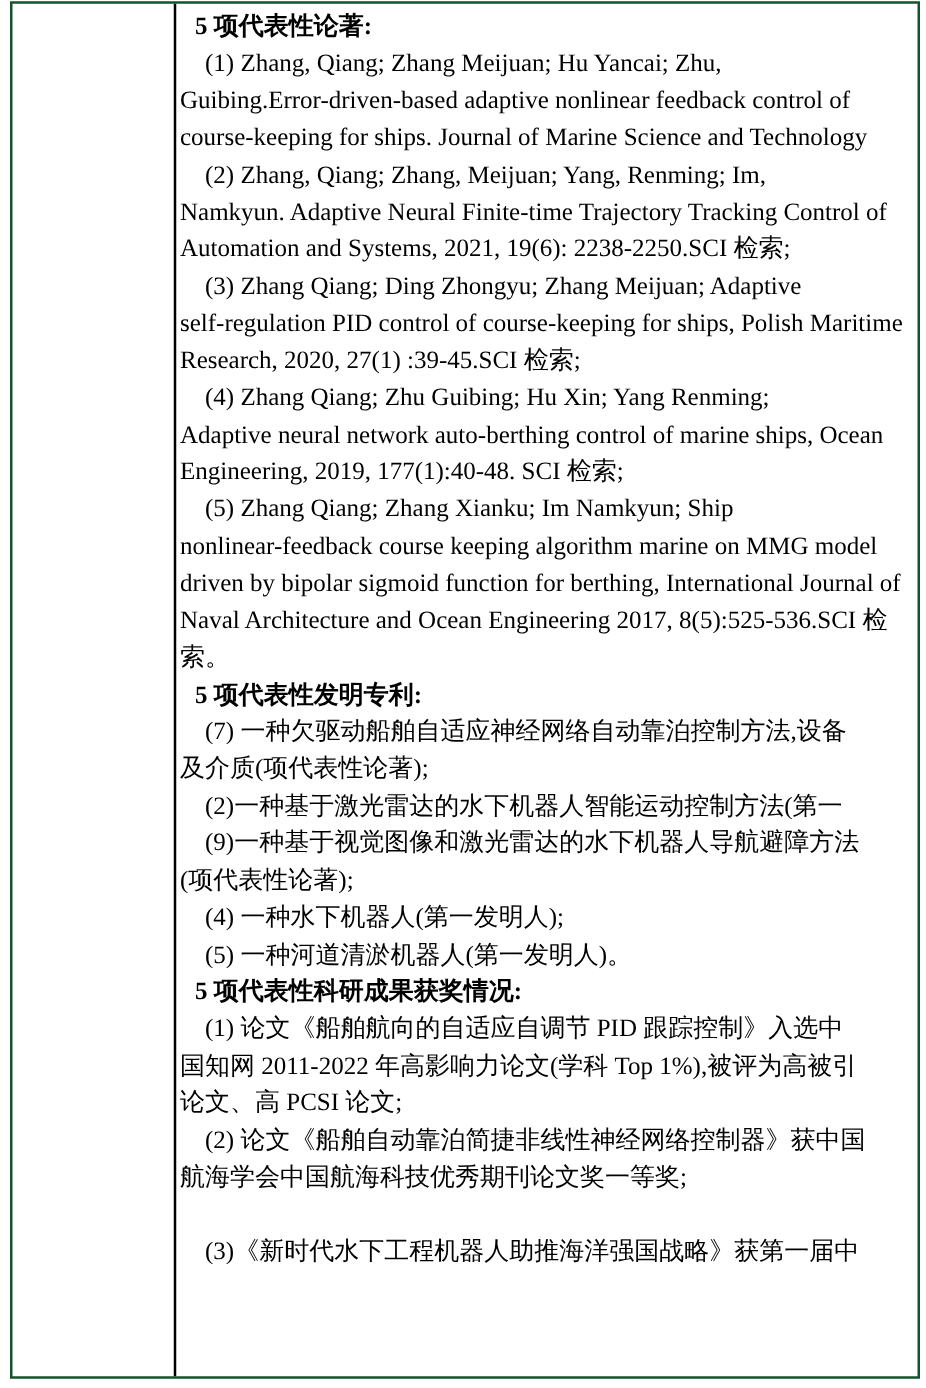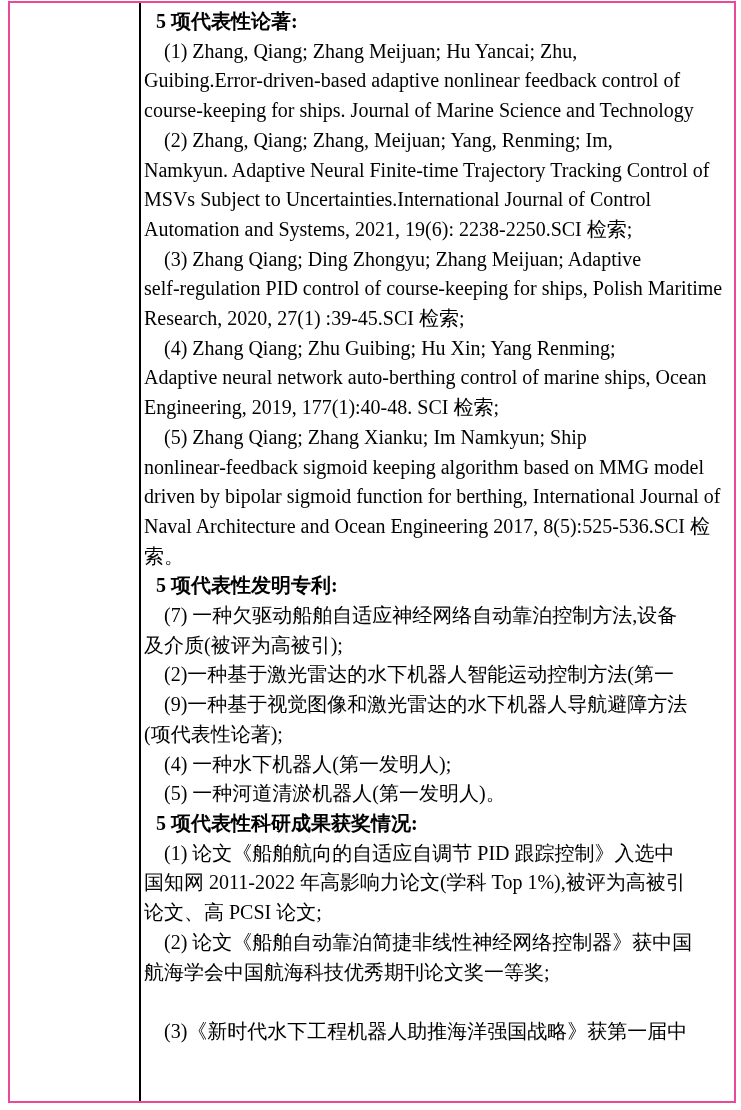--- a/index.html
+++ b/index.html
@@ -15,21 +15,21 @@
     overflow: hidden;
     font-family: "Liberation Serif", "DejaVu Serif", serif;
     color: #000000;
   }
   .doc-table {
     position: absolute;
     left: 8px;
     top: 1px;
     width: 728px;
     height: 1102px;
-    border: 2px solid #ec4899;
+    border: 2px solid #14532d;
     box-sizing: border-box;
     display: flex;
     background: #ffffff;
   }
   .cell-left {
     flex: none;
     width: 131px;
     border-right: 2px solid #000000;
     box-sizing: border-box;
   }
@@ -60,36 +60,35 @@
 <div class="page">
   <div class="doc-table">
     <div class="cell-left"></div>
     <div class="cell-right" id="content-cell">
         <div class="ln heading">5 项代表性论著:</div>
         <div class="ln first">(1) Zhang, Qiang; Zhang Meijuan; Hu Yancai; Zhu,</div>
         <div class="ln">Guibing.Error-driven-based adaptive nonlinear feedback control of</div>
         <div class="ln">course-keeping for ships. Journal of Marine Science and Technology</div>
         <div class="ln first">(2) Zhang, Qiang; Zhang, Meijuan; Yang, Renming; Im,</div>
         <div class="ln">Namkyun. Adaptive Neural Finite-time Trajectory Tracking Control of</div>
-        <div class="ln">MSVs Subject to Uncertainties.International Journal of Control</div>
         <div class="ln">Automation and Systems, 2021, 19(6): 2238-2250.SCI 检索;</div>
         <div class="ln first">(3) Zhang Qiang; Ding Zhongyu; Zhang Meijuan; Adaptive</div>
         <div class="ln">self-regulation PID control of course-keeping for ships, Polish Maritime</div>
         <div class="ln">Research, 2020, 27(1) :39-45.SCI 检索;</div>
         <div class="ln first">(4) Zhang Qiang; Zhu Guibing; Hu Xin; Yang Renming;</div>
         <div class="ln">Adaptive neural network auto-berthing control of marine ships, Ocean</div>
         <div class="ln">Engineering, 2019, 177(1):40-48. SCI 检索;</div>
         <div class="ln first">(5) Zhang Qiang; Zhang Xianku; Im Namkyun; Ship</div>
-        <div class="ln">nonlinear-feedback sigmoid keeping algorithm based on MMG model</div>
+        <div class="ln">nonlinear-feedback course keeping algorithm marine on MMG model</div>
         <div class="ln">driven by bipolar sigmoid function for berthing, International Journal of</div>
         <div class="ln">Naval Architecture and Ocean Engineering 2017, 8(5):525-536.SCI 检</div>
         <div class="ln">索。</div>
         <div class="ln heading">5 项代表性发明专利:</div>
         <div class="ln first">(7) 一种欠驱动船舶自适应神经网络自动靠泊控制方法,设备</div>
-        <div class="ln">及介质(被评为高被引);</div>
+        <div class="ln">及介质(项代表性论著);</div>
         <div class="ln first">(2)一种基于激光雷达的水下机器人智能运动控制方法(第一</div>
         <div class="ln first">(9)一种基于视觉图像和激光雷达的水下机器人导航避障方法</div>
         <div class="ln">(项代表性论著);</div>
         <div class="ln first">(4) 一种水下机器人(第一发明人);</div>
         <div class="ln first">(5) 一种河道清淤机器人(第一发明人)。</div>
         <div class="ln heading">5 项代表性科研成果获奖情况:</div>
         <div class="ln first">(1) 论文《船舶航向的自适应自调节 PID 跟踪控制》入选中</div>
         <div class="ln">国知网 2011-2022 年高影响力论文(学科 Top 1%),被评为高被引</div>
         <div class="ln">论文、高 PCSI 论文;</div>
         <div class="ln first">(2) 论文《船舶自动靠泊简捷非线性神经网络控制器》获中国</div>

